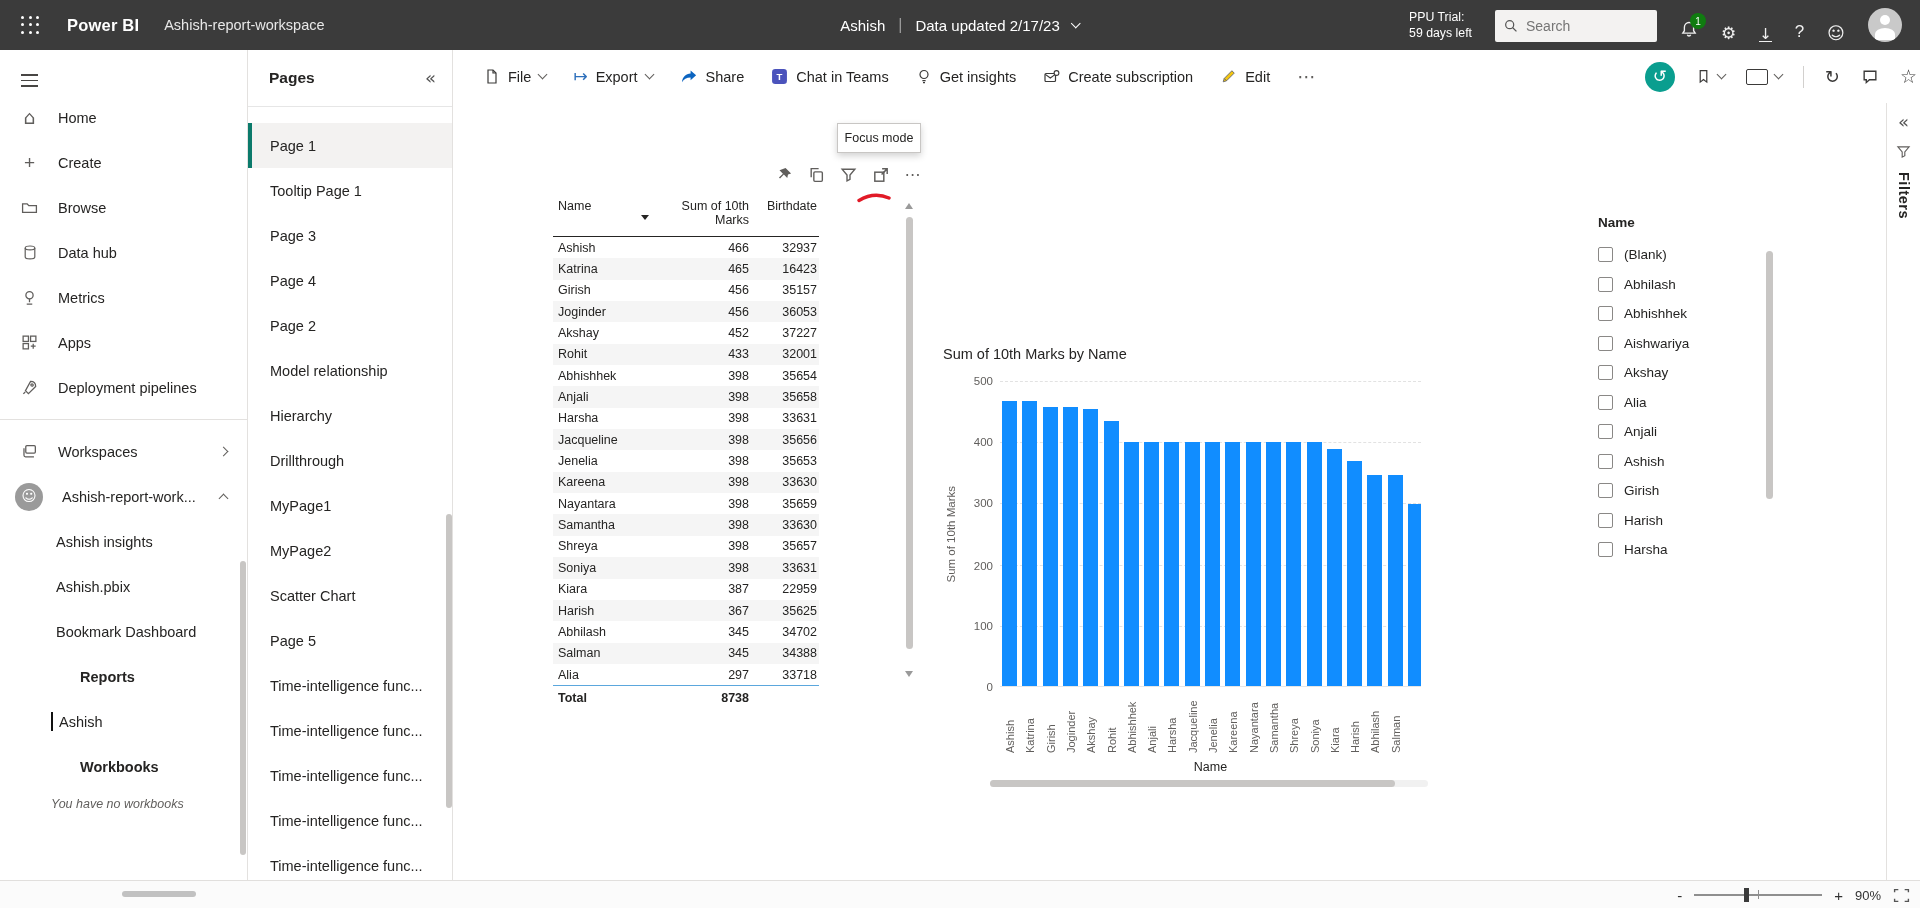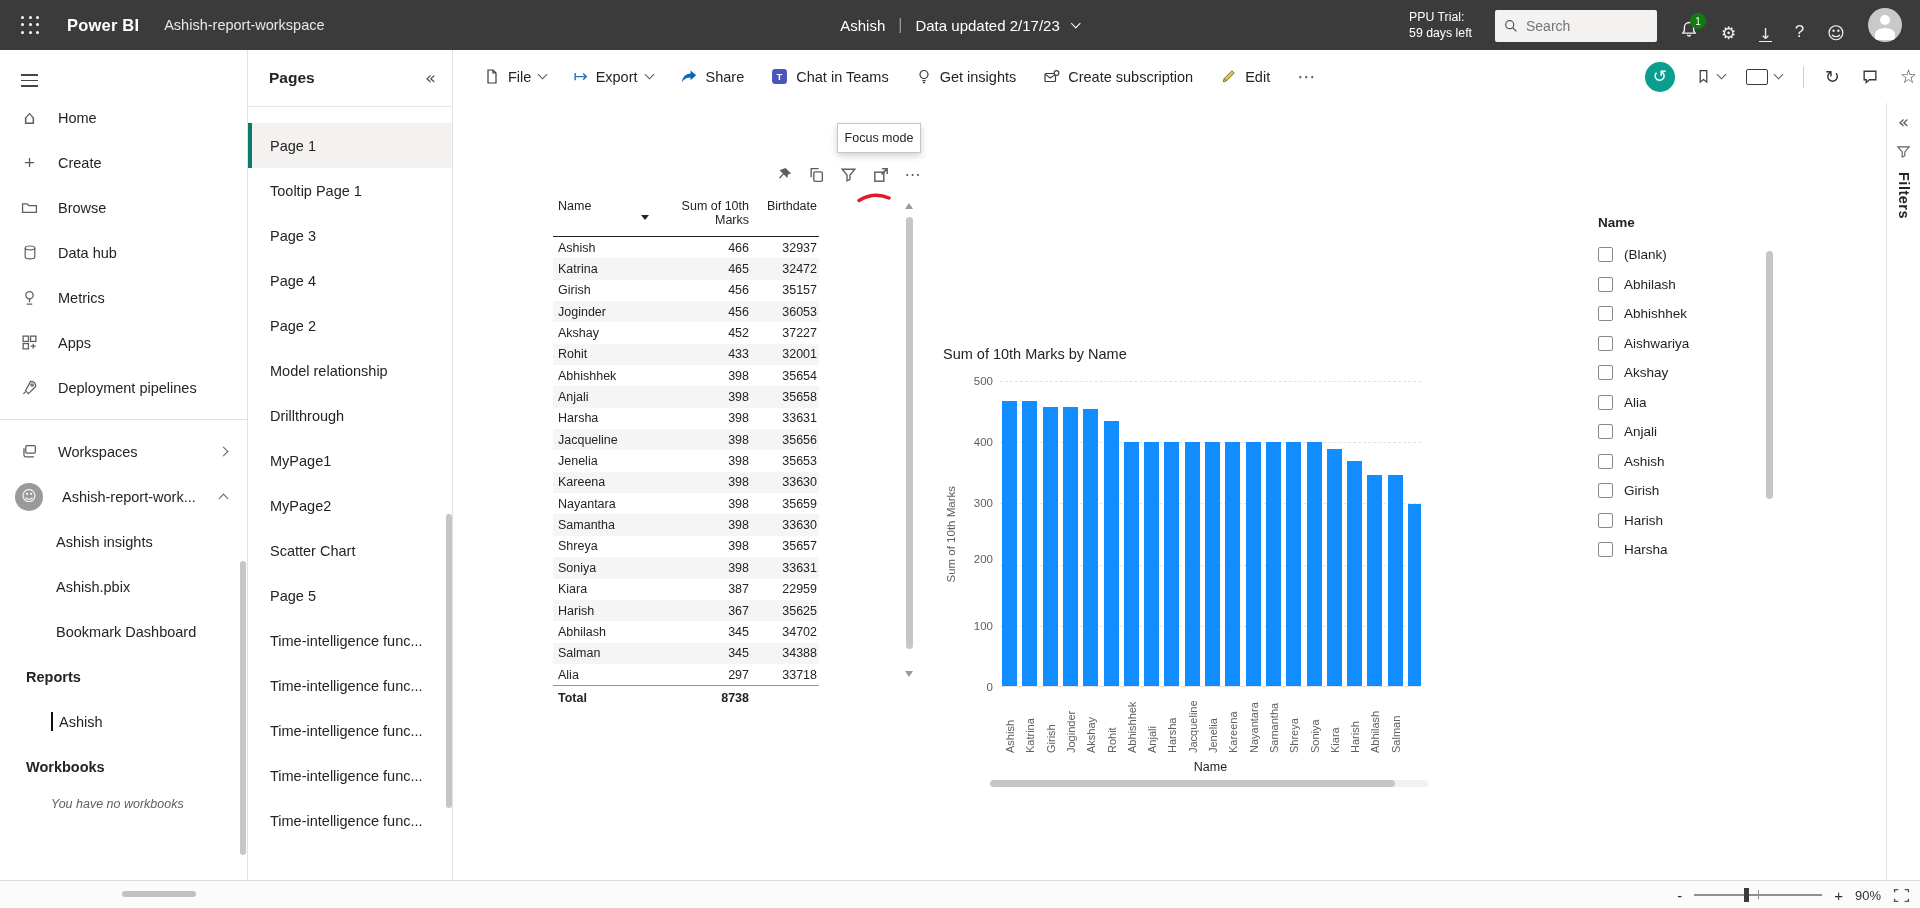--- a/index.html
+++ b/index.html
@@ -36,21 +36,21 @@
   .hamburger{margin:24px 0 0 21px;width:17px;cursor:pointer}
   .hamburger i{display:block;height:1.7px;background:#484644;margin-bottom:4px}
   .navlist{margin-top:8px}
   .nav-item{height:45px;display:flex;align-items:center;padding-left:20px;gap:19px;font-size:14.5px;color:#252423;cursor:pointer}
   .nav-ic{width:19px;text-align:center;color:#605E5C;font-size:18px;flex:none;display:flex;justify-content:center}
   .nav-ic svg{stroke:#605E5C;fill:none;stroke-width:1.2}
   .navdivider{height:1px;background:#e3e1df;margin:9px 0}
   .nav-chev{margin-left:auto;margin-right:20px;color:#605E5C}
   .ws-avatar{width:28px;height:28px;border-radius:50%;background:#9a9a9a;color:#fff;display:flex;align-items:center;justify-content:center;font-size:15px;flex:none;margin-left:-5px}
   .sub-item{height:45px;display:flex;align-items:center;padding-left:56px;font-size:14.5px;cursor:pointer;position:relative}
-  .sec-head{height:45px;display:flex;align-items:center;padding-left:26px;font-size:14.5px;font-weight:bold}
+  .sec-head{height:45px;display:flex;align-items:center;padding-left:80px;font-size:14.5px;font-weight:bold}
   .cursor-bar{position:absolute;left:51px;width:2px;height:19px;background:#111}
   .sub-item.sel{padding-left:59px}
   .empty-note{padding-left:51px;font-size:12.5px;font-style:italic;color:#605E5C;margin-top:8px}
   .nav-scroll{position:absolute;right:1px;top:511px;width:6px;height:294px;background:#c8c6c4;border-radius:3px}
 
   
   .pagespanel{position:absolute;left:248px;top:50px;width:205px;height:830px;background:#fff;border-right:1px solid #e3e1df;overflow:hidden;z-index:10}
   .pages-head{height:57px;display:flex;align-items:center;padding:0 16px 0 21px;border-bottom:1px solid #e6e6e6}
   .pages-title{font-size:15.5px;font-weight:bold}
   .collapse-g{margin-left:auto;font-size:18px;color:#555;cursor:pointer}
@@ -317,20 +317,23 @@
       </div>
 
       <div class="page-item">
         <span>Page 2</span>
       </div>
 
       <div class="page-item">
         <span>Model relationship</span>
       </div>
 
+      <div class="page-item">
+        <span>Hierarchy</span>
+      </div>
 
       <div class="page-item">
         <span>Drillthrough</span>
       </div>
 
       <div class="page-item">
         <span>MyPage1</span>
       </div>
 
       <div class="page-item">
@@ -483,21 +486,21 @@
 
         <div class="trow">
           <span class="c1">Ashish</span>
           <span class="c2">466</span>
           <span class="c3">32937</span>
         </div>
 
         <div class="trow">
           <span class="c1">Katrina</span>
           <span class="c2">465</span>
-          <span class="c3">32472</span>
+          <span class="c3">16423</span>
         </div>
 
         <div class="trow">
           <span class="c1">Girish</span>
           <span class="c2">456</span>
           <span class="c3">35157</span>
         </div>
 
         <div class="trow">
           <span class="c1">Joginder</span>
@@ -620,21 +623,21 @@
   </div>
 
   <div class="chart">
     <div class="chart-title">Sum of 10th Marks by Name</div>
     <div class="chart-ylabel">
         <span>Sum of 10th Marks</span>
       </div>
     <div class="chart-yticks">
         <div class="ytick" style="top: 300px;">0</div>
         <div class="ytick" style="top: 238.8px;">100</div>
-        <div class="ytick" style="top: 172px; margin-left: 14px;">200</div>
+        <div class="ytick" style="top: 179px; margin-left: 14px;">200</div>
         <div class="ytick" style="top: 116.4px;">300</div>
         <div class="ytick" style="top: 55.2px;">400</div>
         <div class="ytick" style="top: -6px;">500</div>
       </div>
     <div class="chart-plot">
         <div class="gridline" style="top: 244.8px;"></div>
         <div class="gridline" style="top: 183.6px;"></div>
         <div class="gridline" style="top: 122.4px;"></div>
         <div class="gridline" style="top: 61.2px;"></div>
         <div class="gridline" style="top: 0px;"></div>

